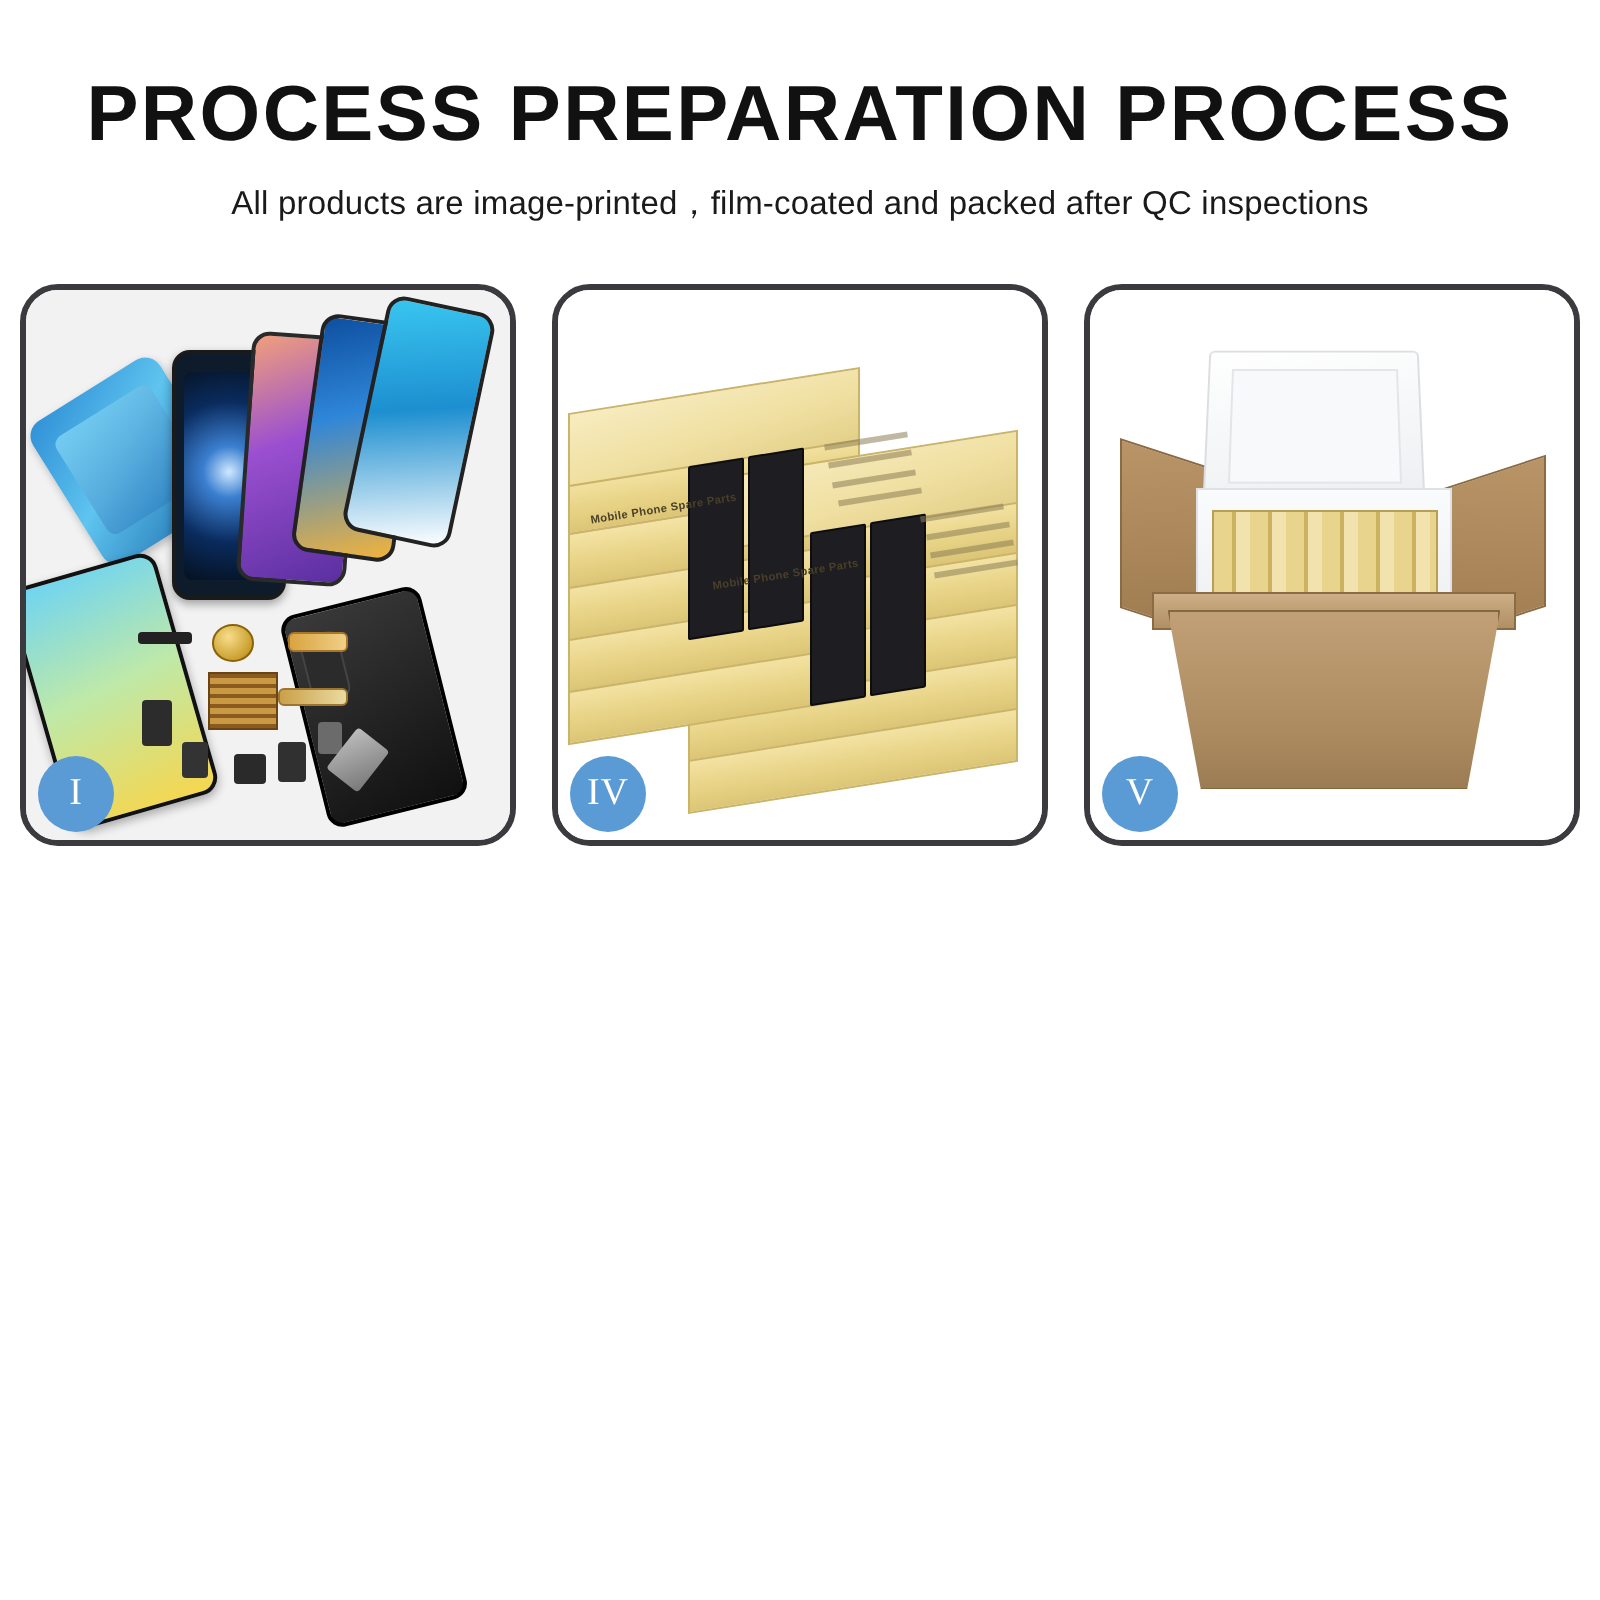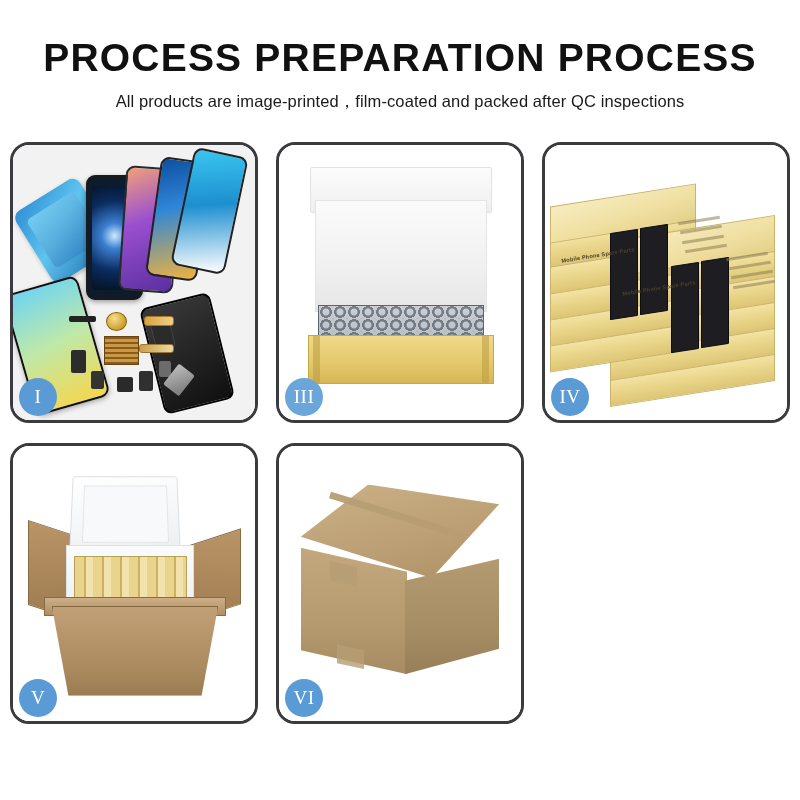--- a/index.html
+++ b/index.html
@@ -243,29 +243,20 @@
           <div class="pt sq3"></div>
           <div class="pt sq4"></div>
           <div class="pt sq5"></div>
           <div class="tool"></div>
         </div>
       </div>
       <div class="badge">I</div>
     </div>
 
 
-    <div class="card">
-      <div class="card-inner p3">
-        <div class="b3lid"></div>
-        <div class="b3foam"></div>
-        <div class="b3bub"></div>
-        <div class="b3tray"></div>
-      </div>
-      <div class="badge pale">III</div>
-    </div>
 
     <div class="card">
       <div class="card-inner p4">
         <div class="stack">
           <div class="sbox sbR sbR5"></div>
           <div class="sbox sbR sbR4"></div>
           <div class="sbox sbR sbR3"></div>
           <div class="sbox sbR sbR2"></div>
           <div class="sbox sbR sbR1"></div>
           <div class="sbox sbL sbL5"></div>
@@ -304,26 +295,15 @@
         <div class="v-flapR"></div>
         <div class="v-lid"></div>
         <div class="v-foam"></div>
         <div class="v-cards"></div>
         <div class="v-rim"></div>
         <div class="v-body"></div>
       </div>
       <div class="badge">V</div>
     </div>
 
-    <div class="card">
-      <div class="card-inner p6">
-        <div class="c-top"></div>
-        <div class="c-seam"></div>
-        <div class="c-front"></div>
-        <div class="c-side"></div>
-        <div class="c-tab1"></div>
-        <div class="c-tab2"></div>
-      </div>
-      <div class="badge">VI</div>
-    </div>
 
   </div>
 </div>
 
 </body></html>

